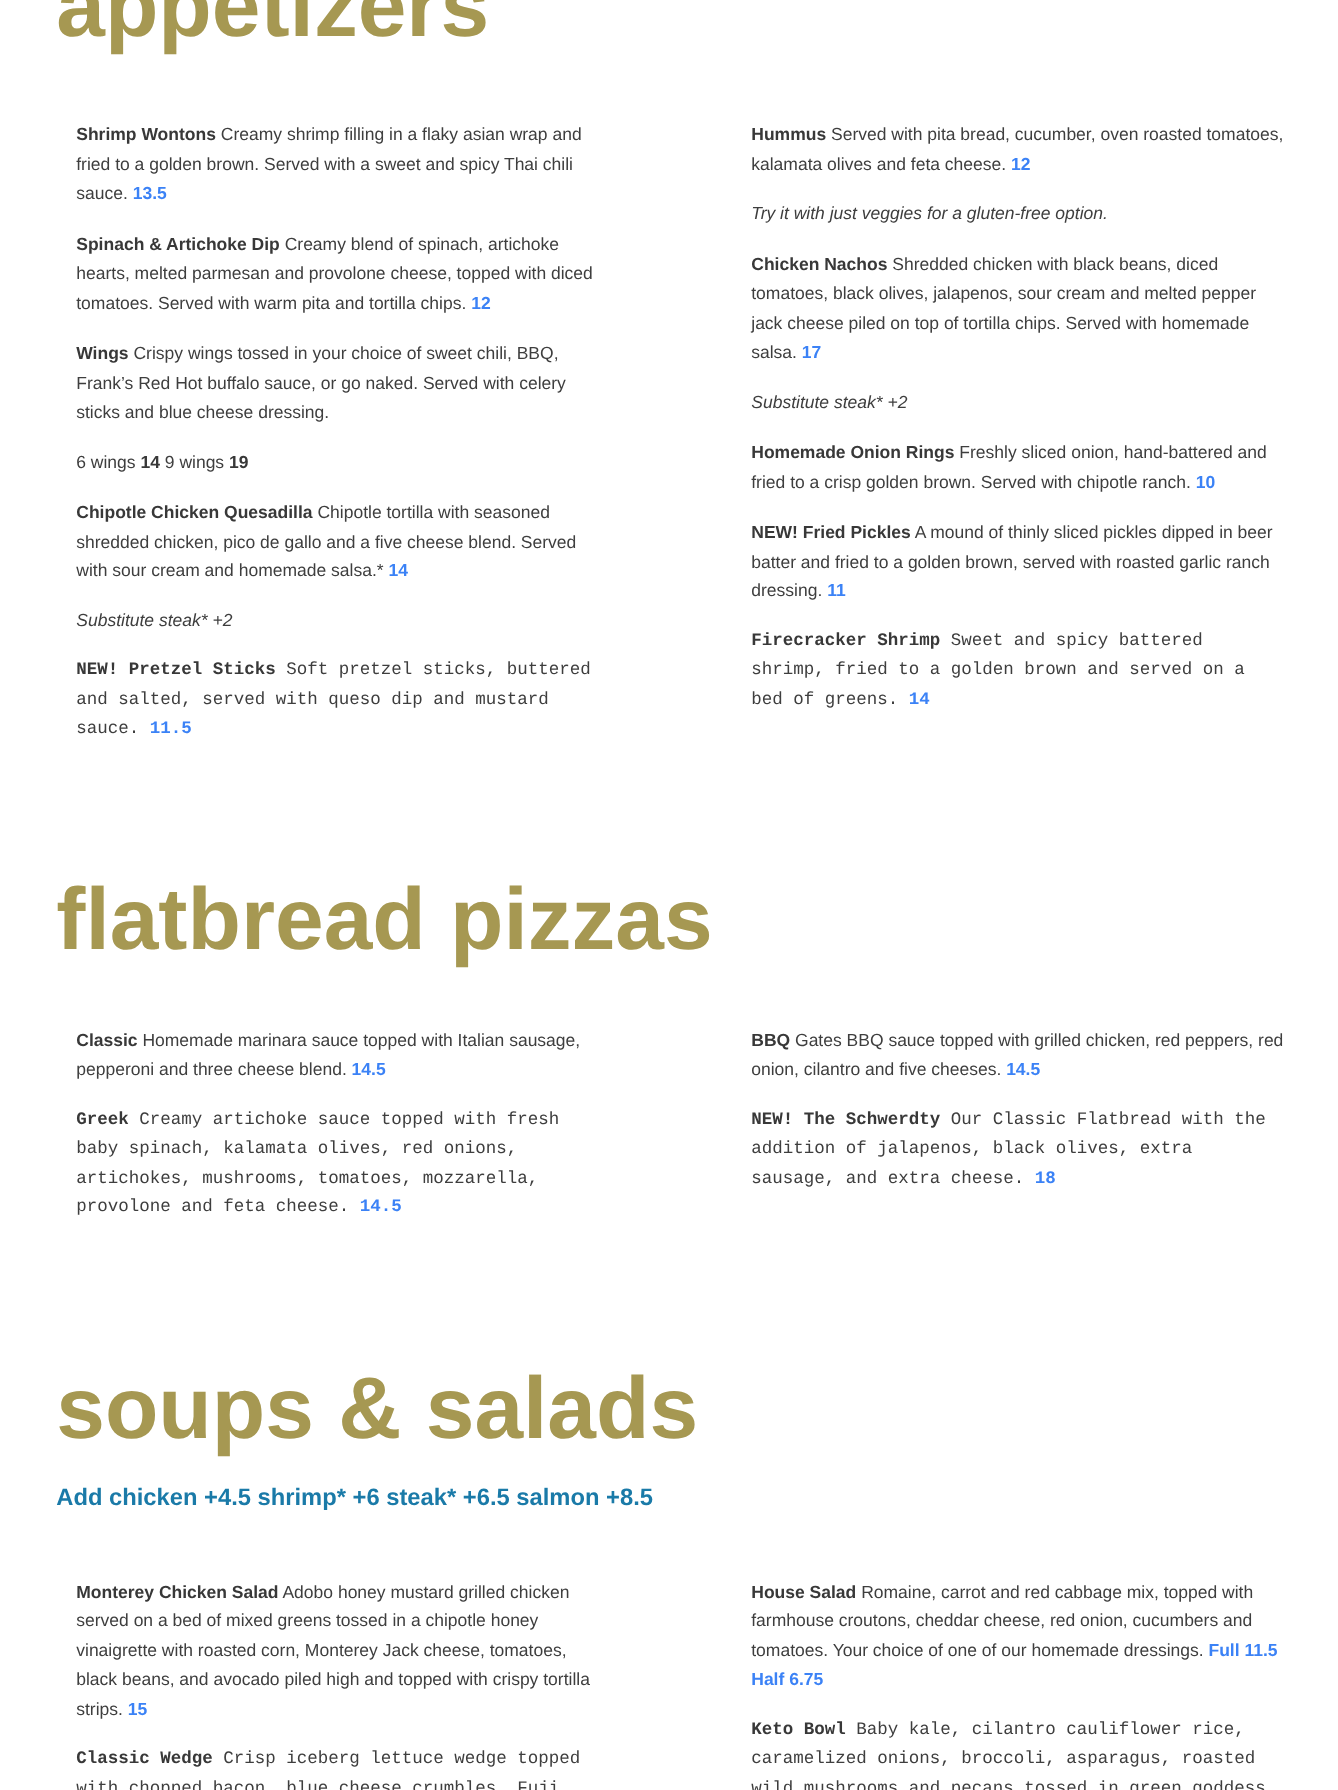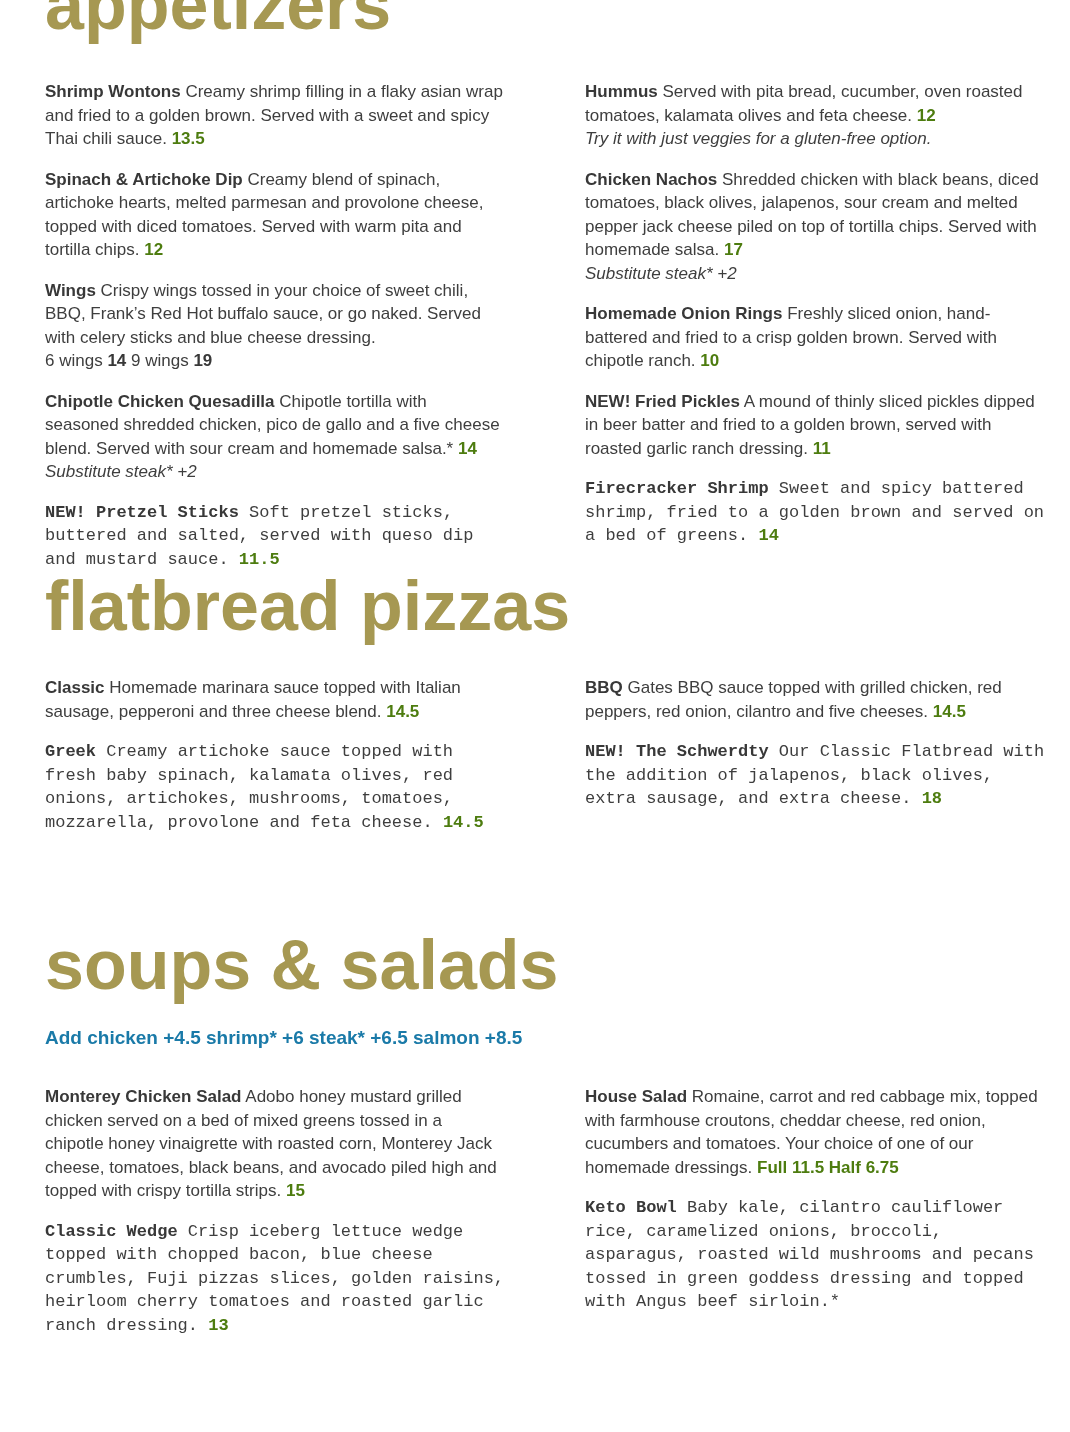--- a/index.html
+++ b/index.html
@@ -19,47 +19,47 @@
   .section { display: flow-root; }
   h1.sec-title {
     font-size: 70px;
     line-height: 1;
     font-weight: 700;
     color: #a69852;
     margin: 0;
     letter-spacing: 0px;
   }
   #sec-appetizers h1.sec-title { margin-top: -30px; }
-  #sec-flatbread  h1.sec-title { }
+  #sec-flatbread  h1.sec-title { margin-top: 88px; }
   #sec-soups      h1.sec-title { margin-top: 96px; }
   .sec-subtitle {
     font-size: 19px;
     line-height: 24px;
     font-weight: 700;
     color: #1a7aa8;
     margin: 26px 0 0 0;
   }
   .cols {
     display: grid;
     grid-template-columns: 460px 460px;
     column-gap: 80px;
     align-items: start;
   }
   #sec-appetizers .cols { margin-top: 40px; }
   #sec-flatbread  .cols { margin-top: 35px; }
   #sec-soups      .cols { margin-top: 35px; }
   .item { margin: 0 0 17px 0; }
   .item:last-child { margin-bottom: 0; font-family: Liberation Mono, monospace; }
   .item p {
-    margin: 0;
-    font-size: 17px;
+    margin: 16px;
+    font-size: 14px;
     line-height: 23.5px;
   }
   .item-name  { font-weight: 700; color: #383838; }
-  .item-price { font-weight: 700; color: #4d7c0f; }
+  .item-price { font-weight: 700; color: #3b82f6; }
   .item-note  { font-style: italic; }
   .seg-bold   { font-weight: 700; color: #383838; }
 </style>
 </head>
 <body>
 
 <div class="page">
 
   <div class="section" id="sec-appetizers">
     <h1 class="sec-title">appetizers</h1>

